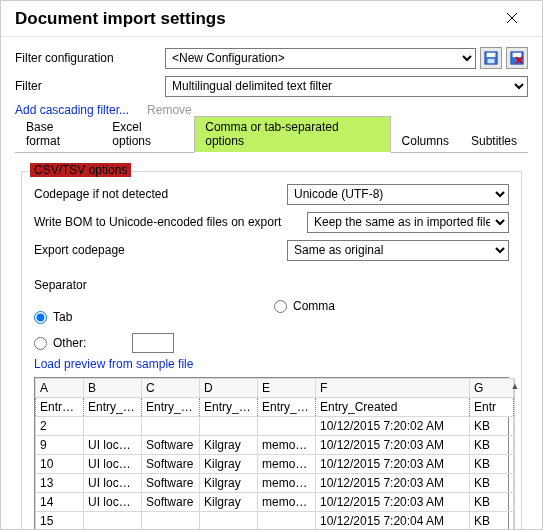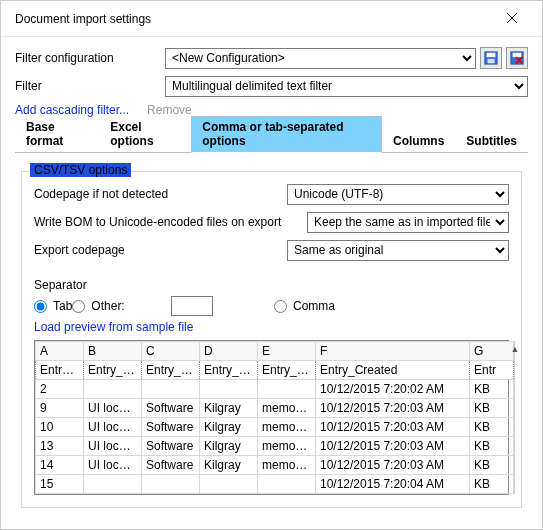--- a/index.html
+++ b/index.html
@@ -15,21 +15,21 @@
     border: 1px solid #ccc;
   }
   .titlebar {
     display: flex;
     align-items: center;
     justify-content: space-between;
     height: 36px;
     padding: 0 10px 0 14px;
     border-bottom: 1px solid #e8e8e8;
   }
-  .titlebar .title { font-size: 12px; }
+  .titlebar .title { font-size: 17px; font-weight: bold; }
   .close-x {
     width: 40px; height: 28px;
     display: flex; align-items: center; justify-content: center;
     font-size: 14px; cursor: default;
   }
   .close-x svg { stroke: #000; stroke-width: 1; }
   .content { padding: 10px 14px 0 14px; }
   .form-row {
     display: flex;
     align-items: center;
@@ -66,66 +66,65 @@
   }
   .linkish { color: #0a2ed9; cursor: pointer; }
   .disabled { color: #9a9a9a; }
   .tabs {
     display: flex;
     align-items: flex-end;
     border-bottom: 1px solid #bcbcbc;
     position: relative;
     height: 22px;
     gap: 0;
-    font-weight: bold;
   }
   .tab {
     padding: 3px 10px 4px 10px;
     color: #000;
     cursor: pointer;
     position: relative;
     top: 1px;
     border: 1px solid transparent;
   }
   .tab.active {
     border: 1px solid #bcbcbc;
     border-bottom: 1px solid #fff;
-    background: #7dd3fc;
+    background: #bef264;
   }
   .tabpanel {
     padding: 12px 6px 0 6px;
   }
   .groupbox {
     border: 1px solid #d8d8d8;
     margin-top: 6px;
     padding: 10px 12px 12px 12px;
     position: relative;
   }
   .groupbox > .legend {
     position: absolute;
     top: -9px; left: 8px;
-    background: #1d4ed8;
+    background: #b91c1c;
     padding: 0 4px;
     font-size: 12px;
   }
   .gb-row {
     display: flex;
     align-items: center;
     min-height: 24px;
     margin-bottom: 4px;
     gap: 13px;
   }
   .gb-row .glbl { width: 240px; flex: none; }
   .gb-row .gfield { flex: 1; }
   .sep-label { margin: 16px 0 4px 0; }
   .radio-block {
     display: flex;
     flex-wrap: wrap;
   }
-  .radio-col1 { width: 240px; flex: none; display:flex; flex-direction:row; gap:0; }
+  .radio-col1 { width: 240px; flex: none; display:flex; flex-direction:column; gap:6px;margin-top:11px; }
   .radio-col2 { flex: 1; }
   .radio-item { display:flex; align-items:center; gap:6px; height:20px; }
   input[type=radio] { margin:0; width:13px; height:13px; }
   .other-input {
     width: 42px; height: 20px;
     border: 1px solid #7a7a7a;
     margin-left: 40px;
     font: inherit;
     padding: 0 2px;
   }

